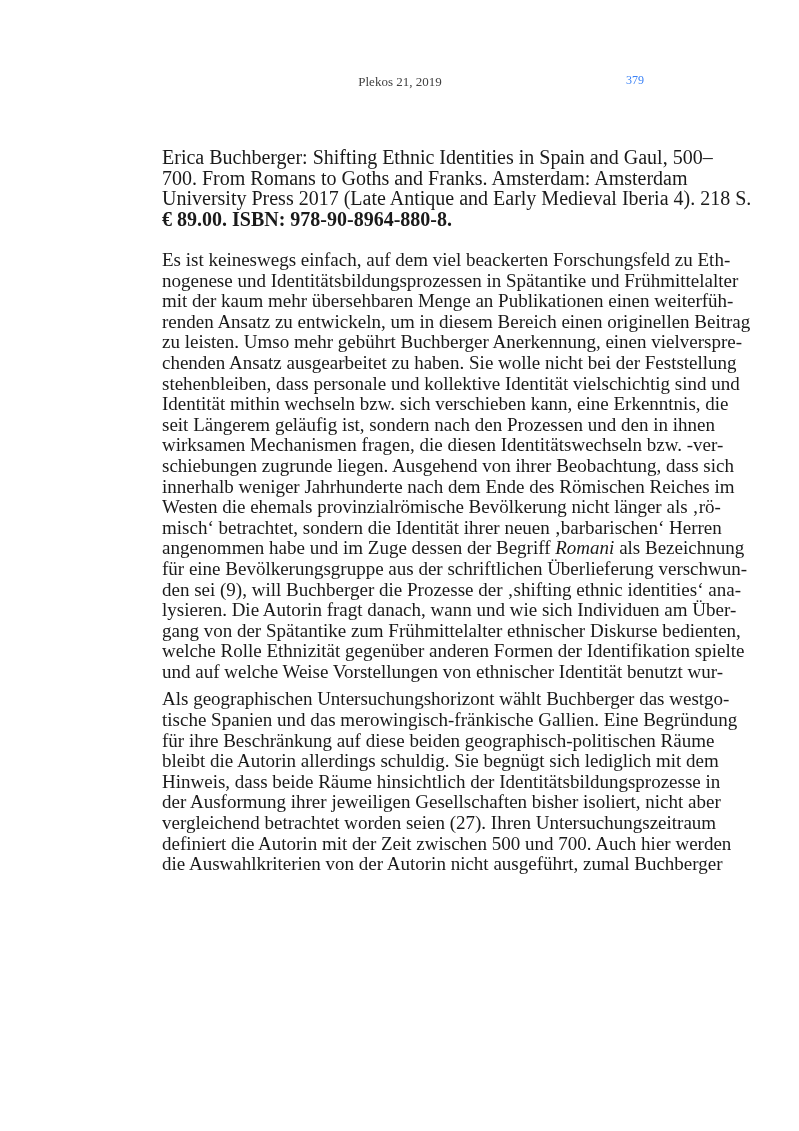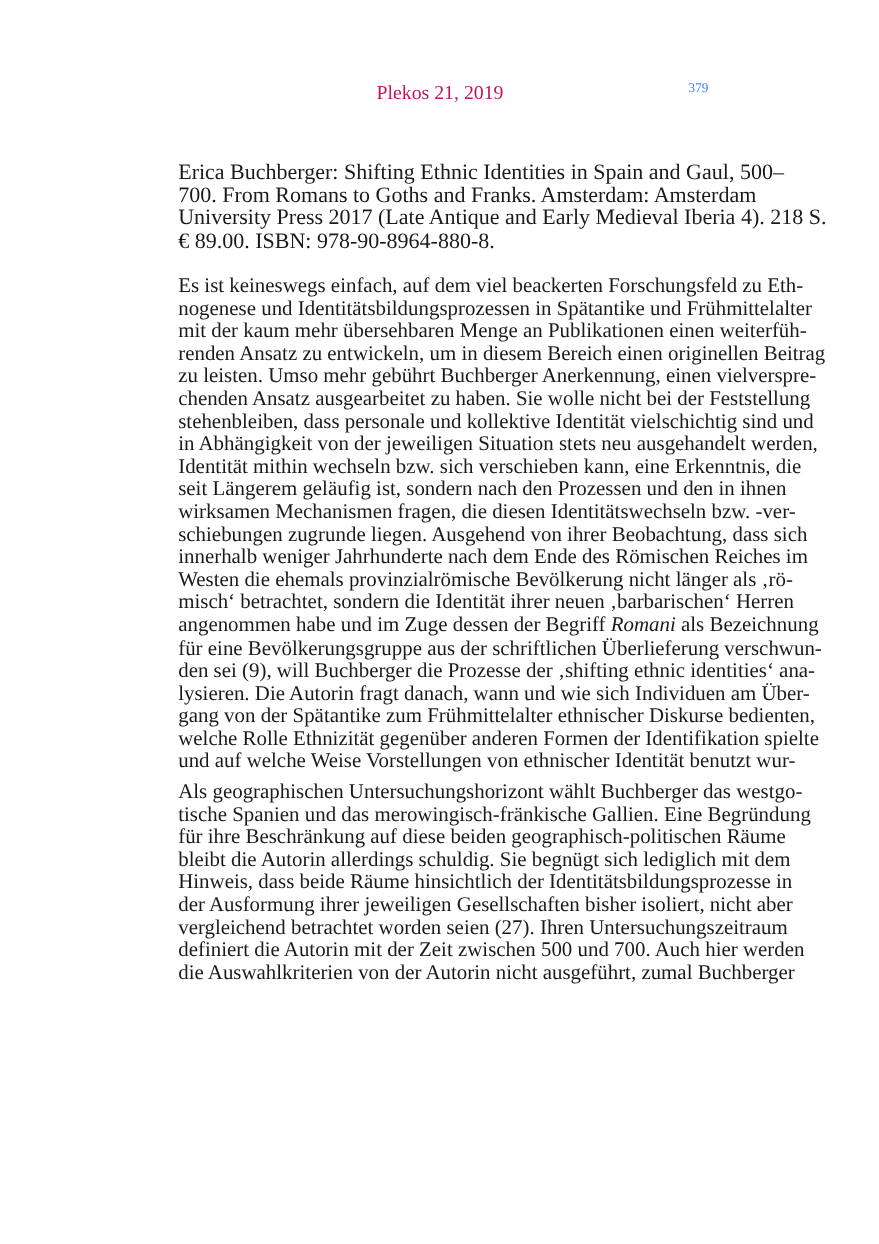--- a/index.html
+++ b/index.html
@@ -1,28 +1,28 @@
 <!DOCTYPE html>
 <html><head>
 <meta charset="utf-8">
 <style>
   html, body { margin: 0; padding: 0; background: #ffffff; }
   body { width: 799px; height: 1131px; position: relative; overflow: hidden;
          font-family: "Liberation Serif", "DejaVu Serif", serif; color: #1a1a1a; }
   .running-head { position: absolute; top: 74px; left: 0; width: 799px; height: 20px; }
   .journal { position: absolute; left: 340px; top: 0; width: 120px; text-align: center;
-             font-size: 18px; color: #be185d; }
+             font-size: 13px; color: #404040; }
   .pageno { position: absolute; left: 626px; top: -1px; font-size: 12px; color: #3b82f6; }
   .content { position: absolute; left: 162px; top: 147px; width: 474px; }
   .citation { font-size: 20px; line-height: 20.5px; text-align: justify; margin: 0; }
   .para { font-size: 19px; line-height: 20.6px; text-align: justify; margin: 0; hyphens: manual; }
   .p1 { margin-top: 21px; }
   .p2 { margin-top: 7px; }
   .line { display: block; text-align: justify; text-align-last: justify; white-space: nowrap; }
-  .line.last { text-align-last: left; }
+  .line.last { text-align-last: left; font-weight: bold; }
 </style>
 </head>
 <body>
 
 <div class="running-head">
   <span class="journal">Plekos 21, 2019</span>
   <span class="pageno">379</span>
 </div>
 
 <div class="content">
@@ -34,21 +34,20 @@
   </p>
 
   <p class="para p1">
     <span class="line">Es ist keineswegs einfach, auf dem viel beackerten Forschungsfeld zu Eth-</span>
     <span class="line">nogenese und Identitätsbildungsprozessen in Spätantike und Frühmittelalter</span>
     <span class="line">mit der kaum mehr übersehbaren Menge an Publikationen einen weiterfüh-</span>
     <span class="line">renden Ansatz zu entwickeln, um in diesem Bereich einen originellen Beitrag</span>
     <span class="line">zu leisten. Umso mehr gebührt Buchberger Anerkennung, einen vielverspre-</span>
     <span class="line">chenden Ansatz ausgearbeitet zu haben. Sie wolle nicht bei der Feststellung</span>
     <span class="line">stehenbleiben, dass personale und kollektive Identität vielschichtig sind und</span>
-    <span class="line">in Abhängigkeit von der jeweiligen Situation stets neu ausgehandelt werden,</span>
     <span class="line">Identität mithin wechseln bzw. sich verschieben kann, eine Erkenntnis, die</span>
     <span class="line">seit Längerem geläufig ist, sondern nach den Prozessen und den in ihnen</span>
     <span class="line">wirksamen Mechanismen fragen, die diesen Identitätswechseln bzw. -ver-</span>
     <span class="line">schiebungen zugrunde liegen. Ausgehend von ihrer Beobachtung, dass sich</span>
     <span class="line">innerhalb weniger Jahrhunderte nach dem Ende des Römischen Reiches im</span>
     <span class="line">Westen die ehemals provinzialrömische Bevölkerung nicht länger als ‚rö-</span>
     <span class="line">misch‘ betrachtet, sondern die Identität ihrer neuen ‚barbarischen‘ Herren</span>
     <span class="line italic-line">angenommen habe und im Zuge dessen der Begriff <em>Romani</em> als Bezeichnung</span>
     <span class="line">für eine Bevölkerungsgruppe aus der schriftlichen Überlieferung verschwun-</span>
     <span class="line">den sei (9), will Buchberger die Prozesse der ‚shifting ethnic identities‘ ana-</span>

